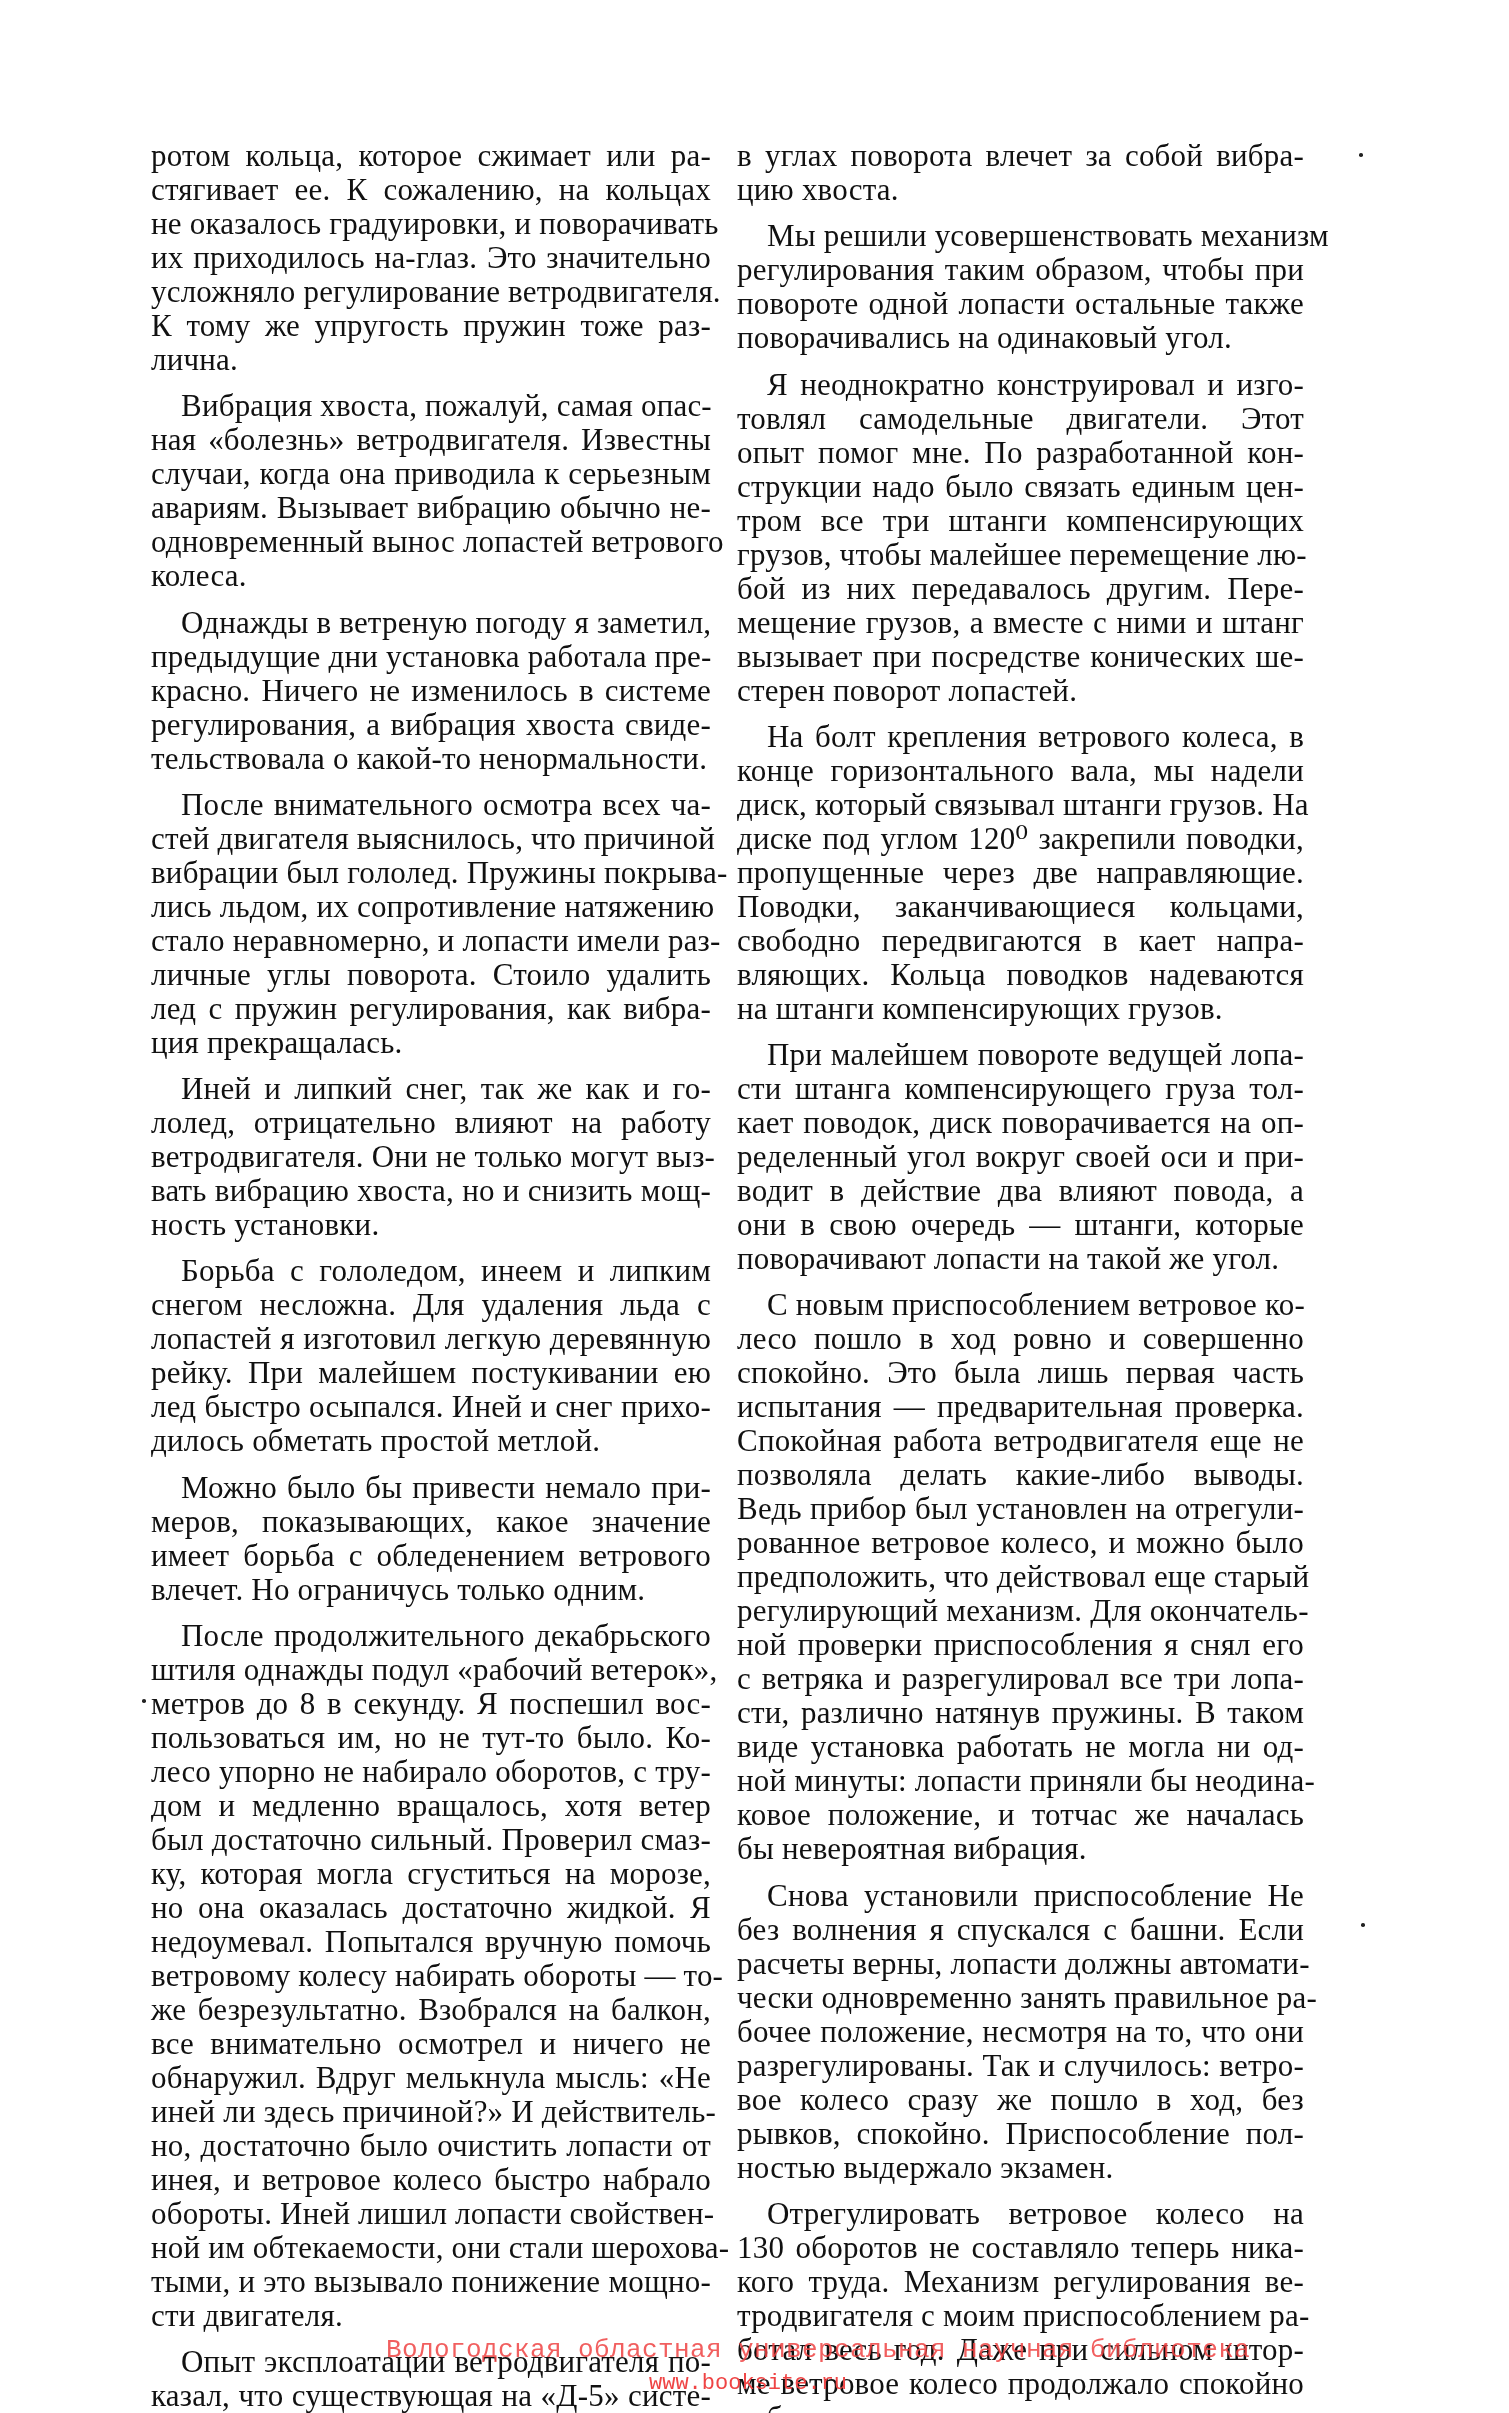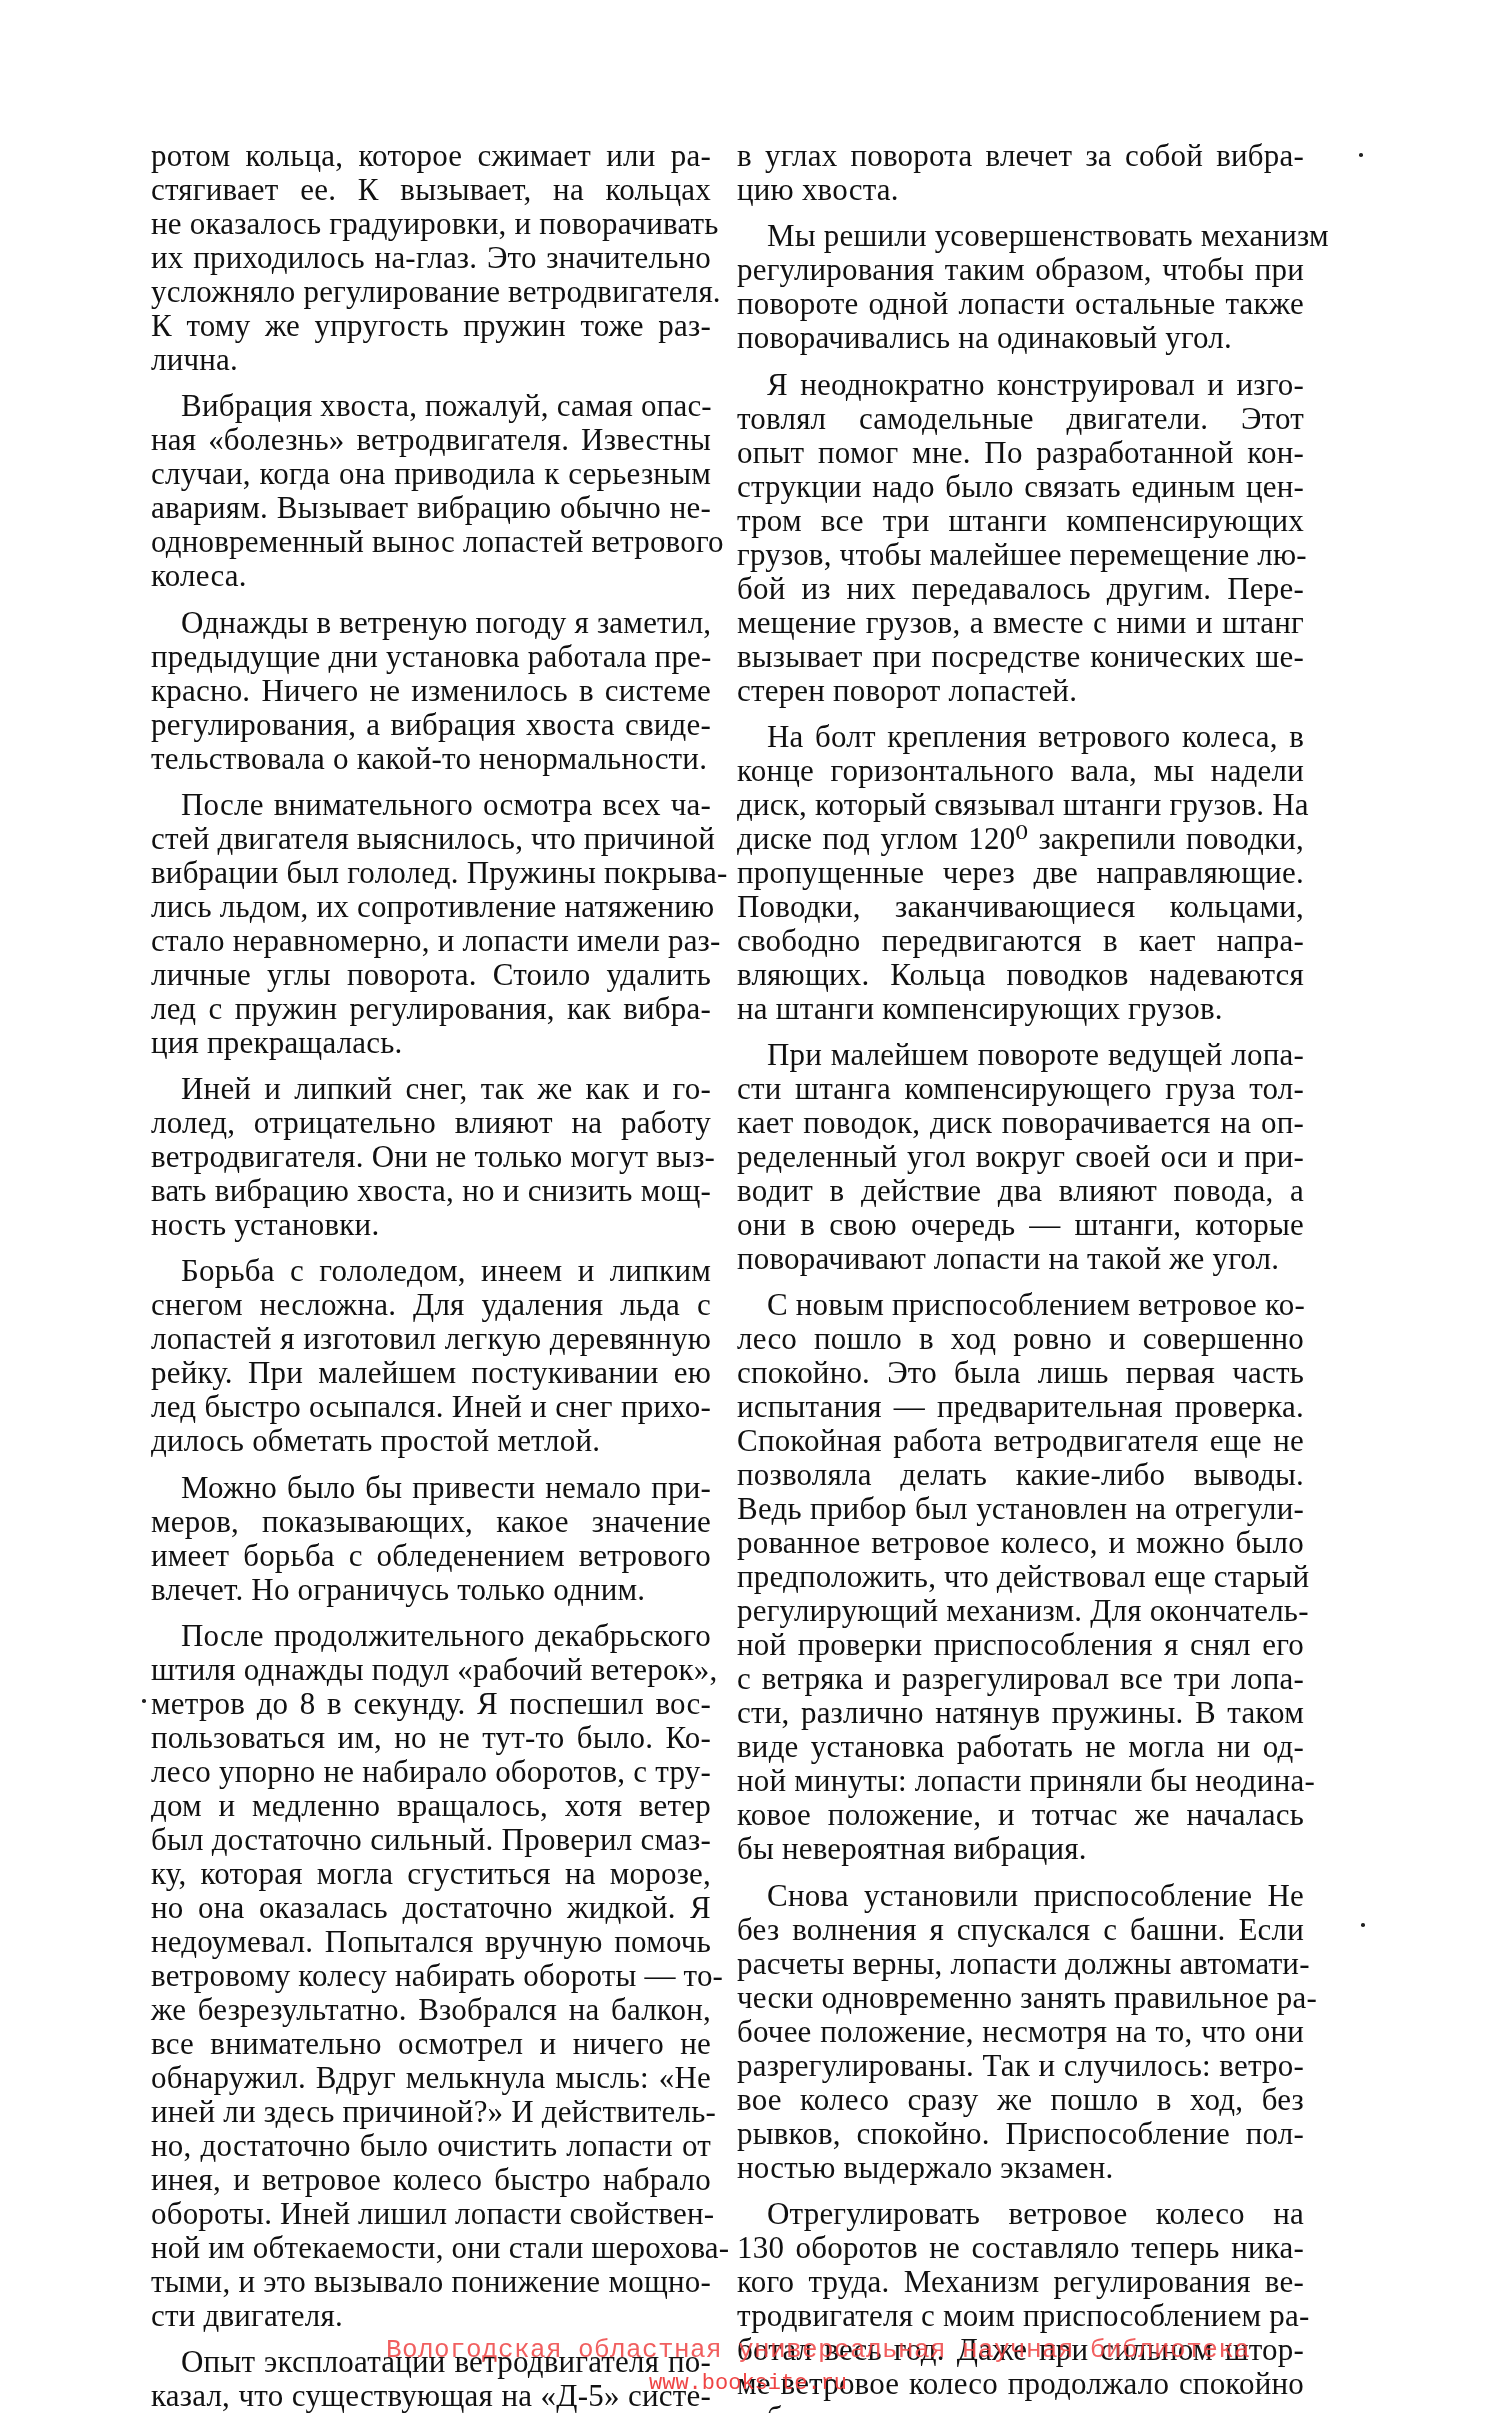--- a/index.html
+++ b/index.html
@@ -20,21 +20,21 @@
   .wm1 { left:386px; top:2335px; font-size:26px; letter-spacing:0.4px; opacity:0.85; }
   .wm2 { left:649px; top:2371px; font-size:22px; }
   .speck { position:absolute; width:3.5px; height:3.5px; background:#222; border-radius:1.8px; }
 </style>
 </head>
 <body>
 
 <div class="page">
   <div class="col left" id="col-left">
       <span class="line">ротом кольца, которое сжимает или ра-</span>
-      <span class="line">стягивает ее. К вызывает, на кольцах</span>
+      <span class="line">стягивает ее. К сожалению, на кольцах</span>
       <span class="line">не оказалось градуировки, и поворачивать</span>
       <span class="line">их приходилось на-глаз. Это значительно</span>
       <span class="line">усложняло регулирование ветродвигателя.</span>
       <span class="line">К тому же упругость пружин тоже раз-</span>
       <span class="line last">лична.</span>
       <span class="gap"></span>
       <span class="line indent">Вибрация хвоста, пожалуй, самая опас-</span>
       <span class="line">ная «болезнь» ветродвигателя. Известны</span>
       <span class="line">случаи, когда она приводила к серьезным</span>
       <span class="line">авариям. Вызывает вибрацию обычно не-</span>

